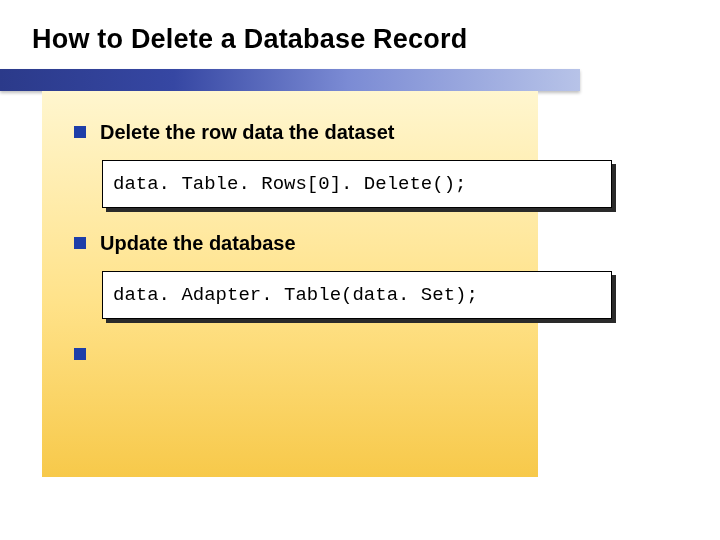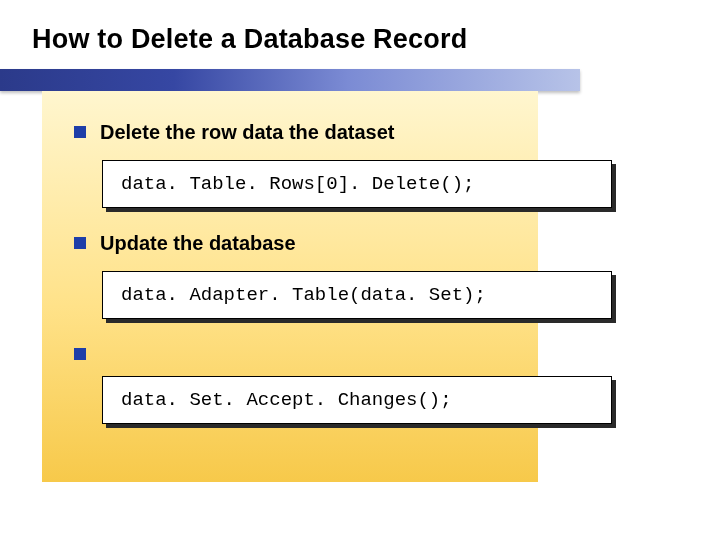--- a/index.html
+++ b/index.html
@@ -77,21 +77,21 @@
     top: 4px;
     left: 4px;
     right: -4px;
     bottom: -4px;
     background: #2a2a2a;
   }
   .code-front {
     position: relative;
     background: #ffffff;
     border: 1.5px solid #000;
-    padding: 12px 18px;
+    padding: 12px 10px;
     font-family: "Courier New", Courier, monospace;
     font-size: 19px;
     color: #000;
     white-space: pre;
   }
 </style>
 </head>
 <body>
 
 <div class="slide">
@@ -118,19 +118,15 @@
       <div class="bullet-text">Update the database</div>
     </div>
     <div class="code-box">
       <div class="code-shadow"></div>
       <div class="code-front">data. Adapter. Table(data. Set);</div>
     </div>
 
     <div class="bullet-row secondary">
       <div class="square-bullet"></div>
     </div>
-    <div class="code-box">
-      <div class="code-shadow"></div>
-      <div class="code-front">data. Set. Accept. Changes();</div>
-    </div>
 
   </div>
 </div>
 
 </body></html>

